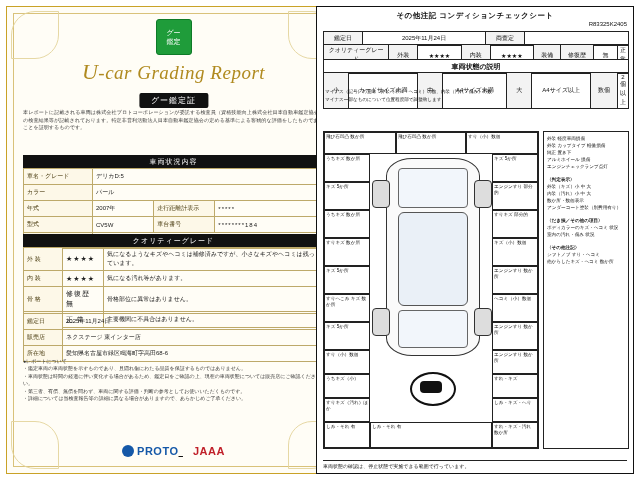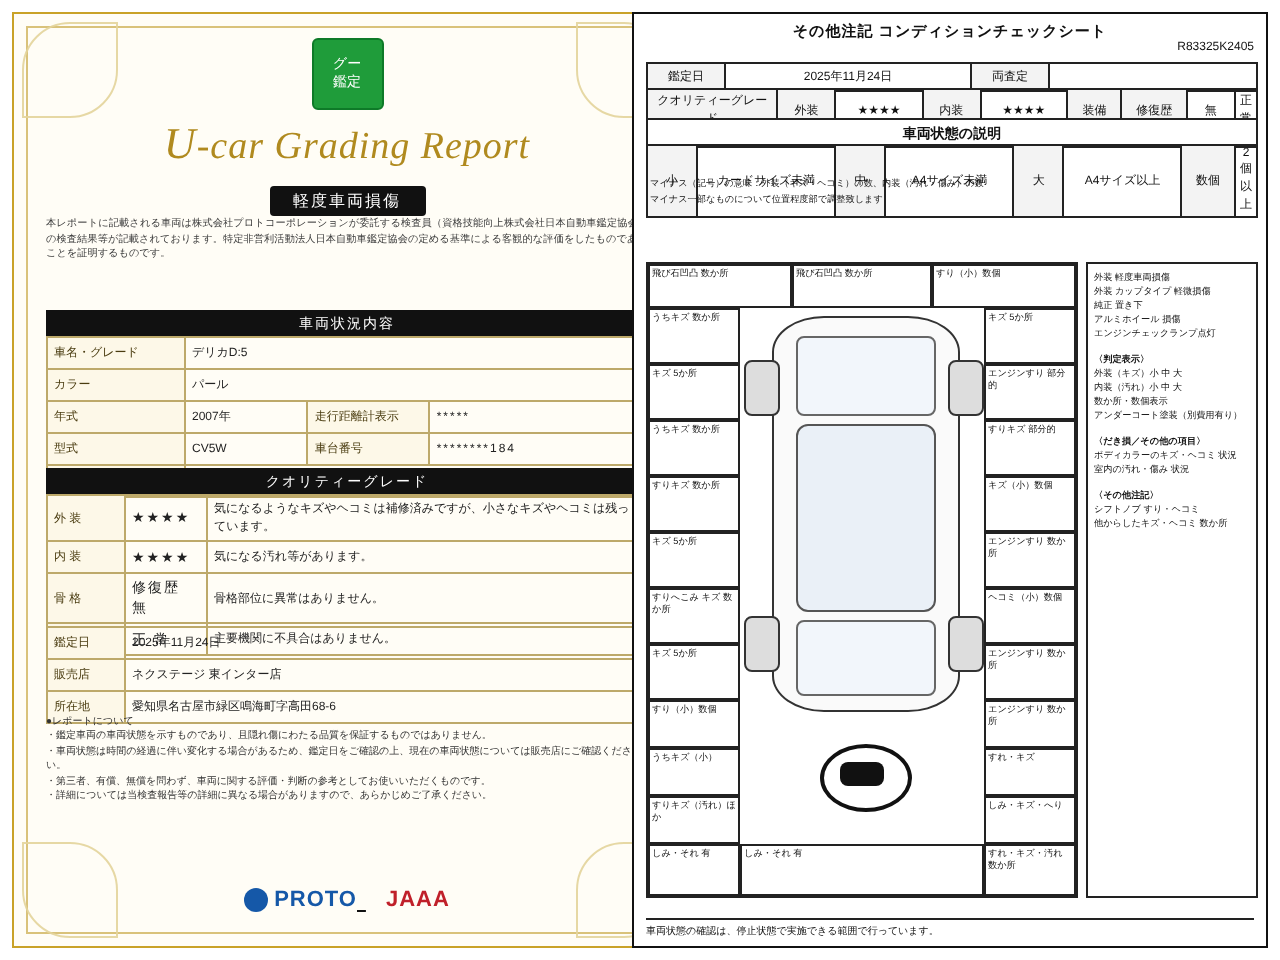--- a/index.html
+++ b/index.html
@@ -195,21 +195,21 @@
 
     <div class="seal">
       <span>グー</span>
       <span>鑑定</span>
     </div>
 
     <div class="title">
       <span class="u">U</span><span>-car Grading Report</span>
     </div>
 
-    <div class="ribbon">軽度車両損傷</div>
+    <div class="ribbon">グー鑑定証</div>
 
     <div class="blurb">本レポートに記載される車両は株式会社プロトコーポレーションが委託する検査員（資格技能向上株式会社日本自動車鑑定協会）の検査結果等が記載されております。特定非営利活動法人日本自動車鑑定協会の定める基準による客観的な評価をしたものであることを証明するものです。</div>
 
     <div class="sec-head" style="top:148px;">車両状況内容</div>
 
     <table class="kv" style="top:161px;">
       <tbody>
           <tr>
         <td class="k">車名・グレード</td>
         <td colspan="3">デリカD:5</td>

